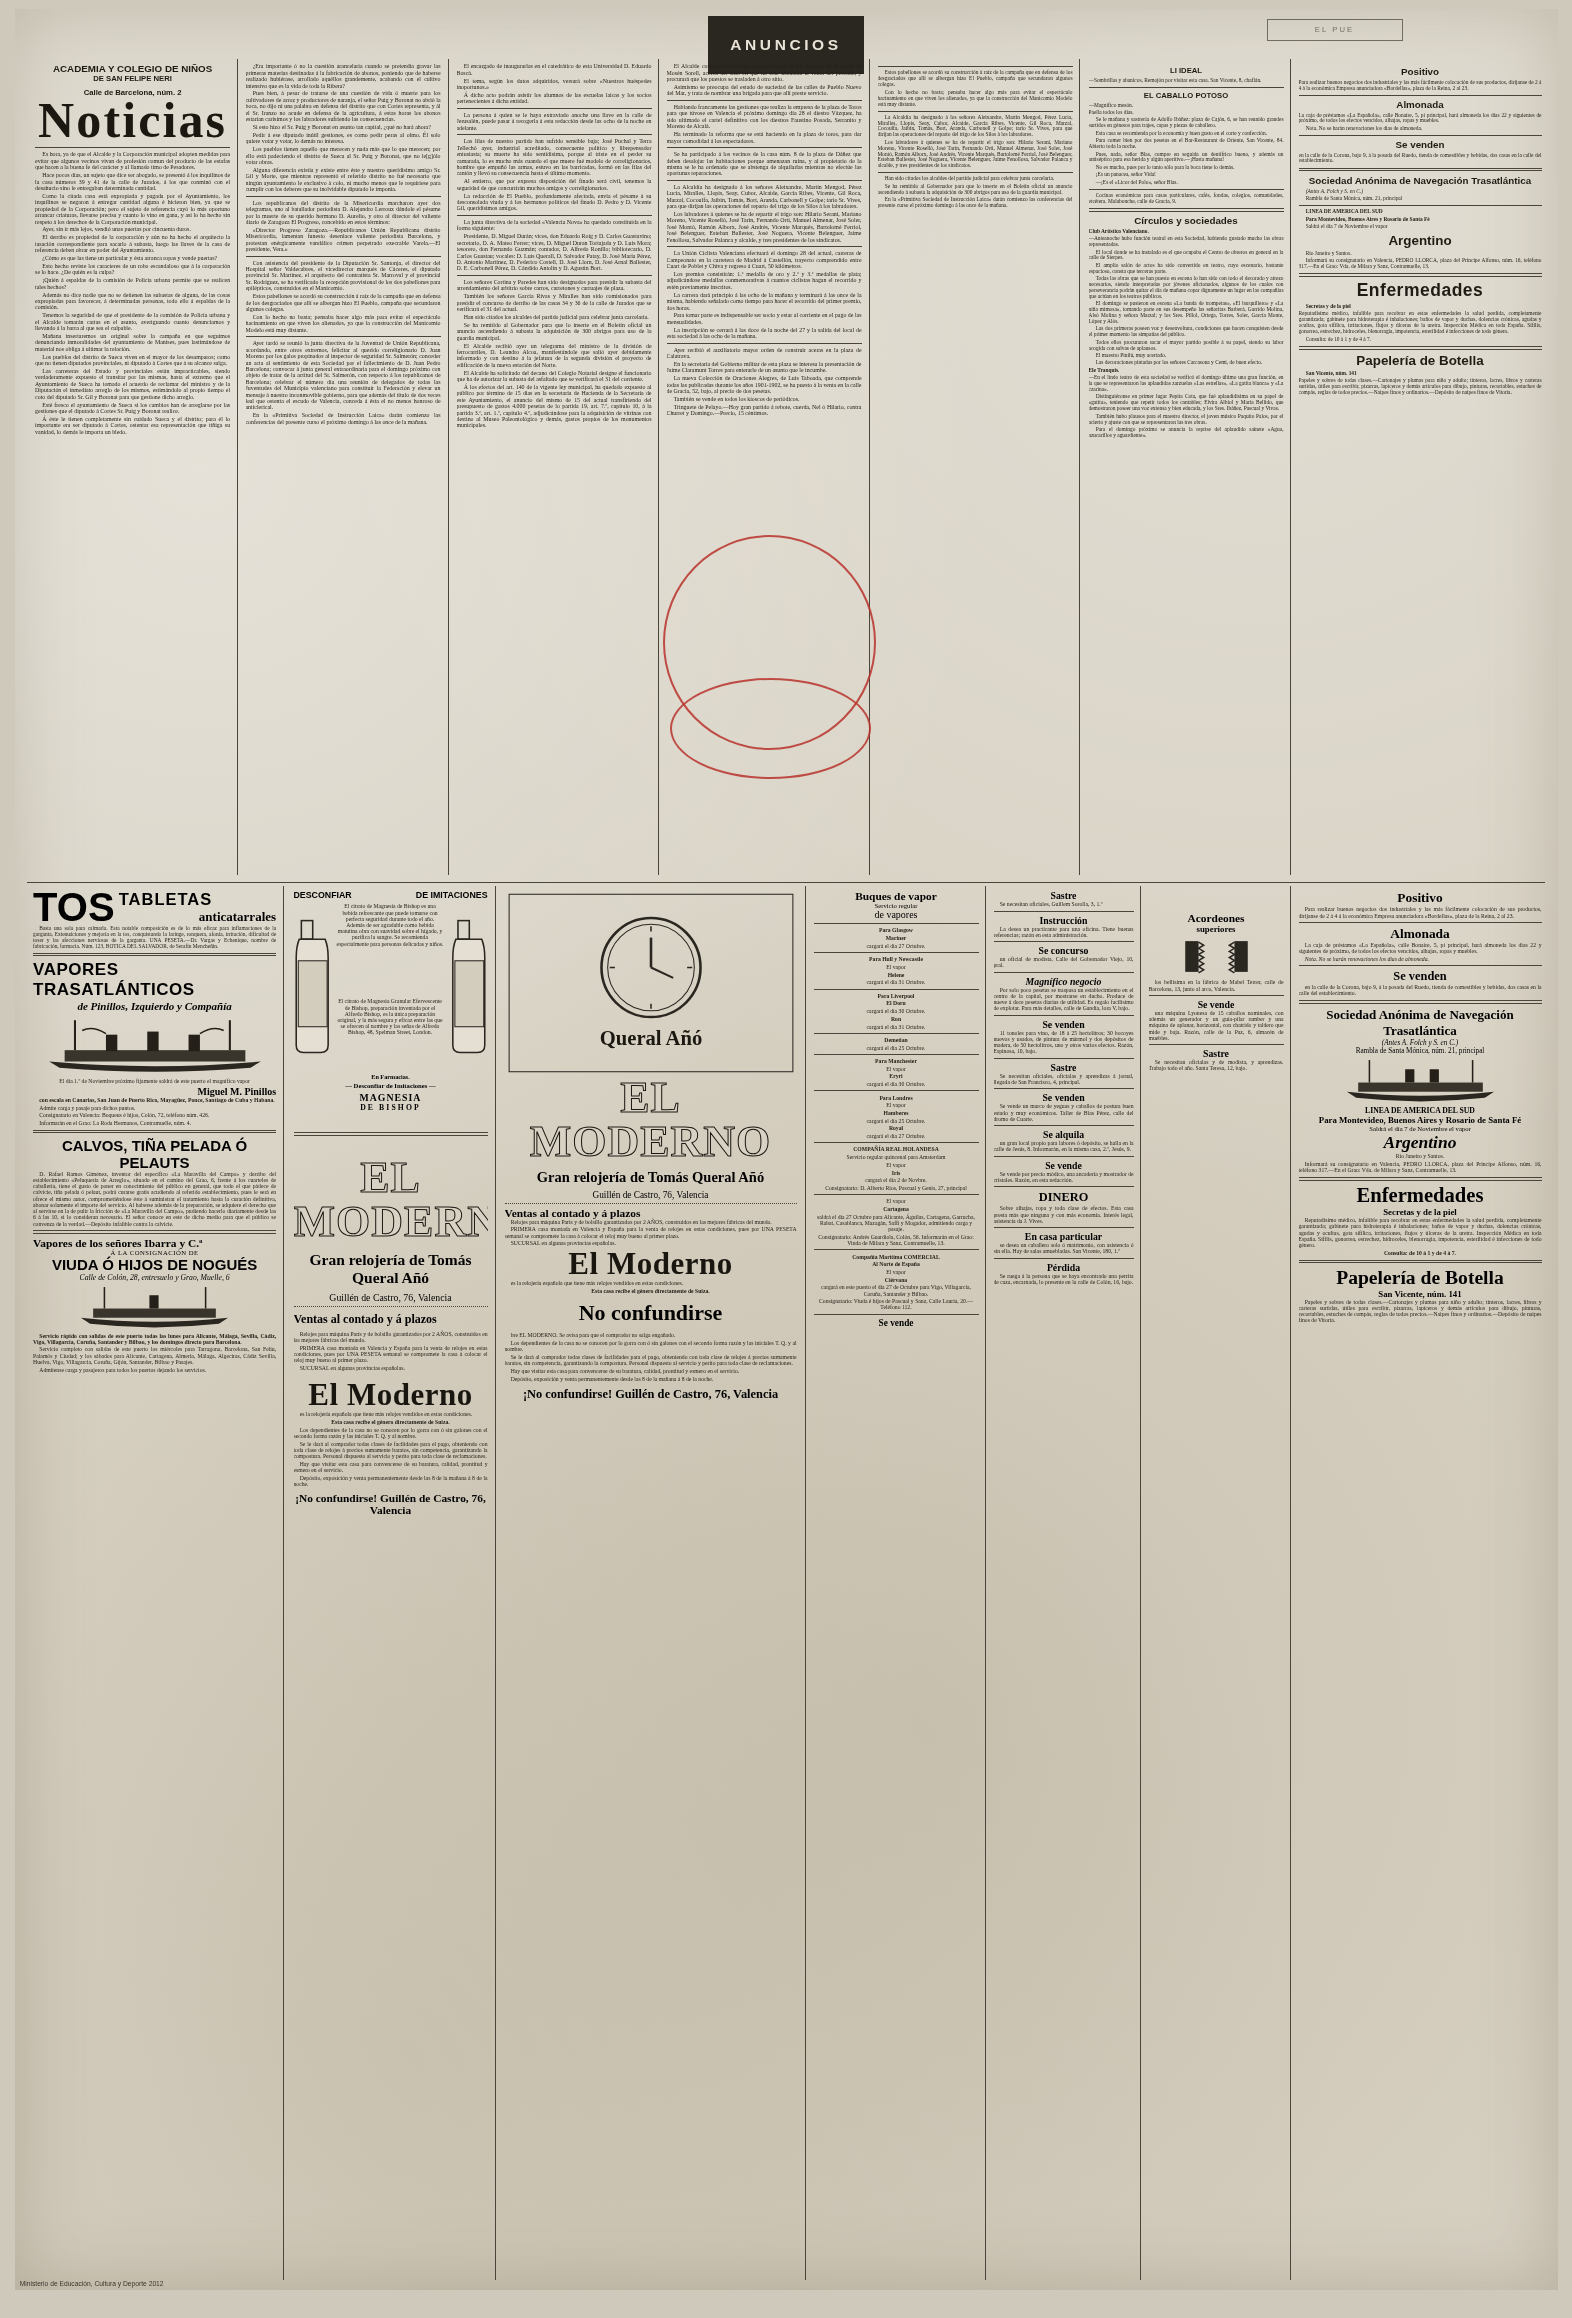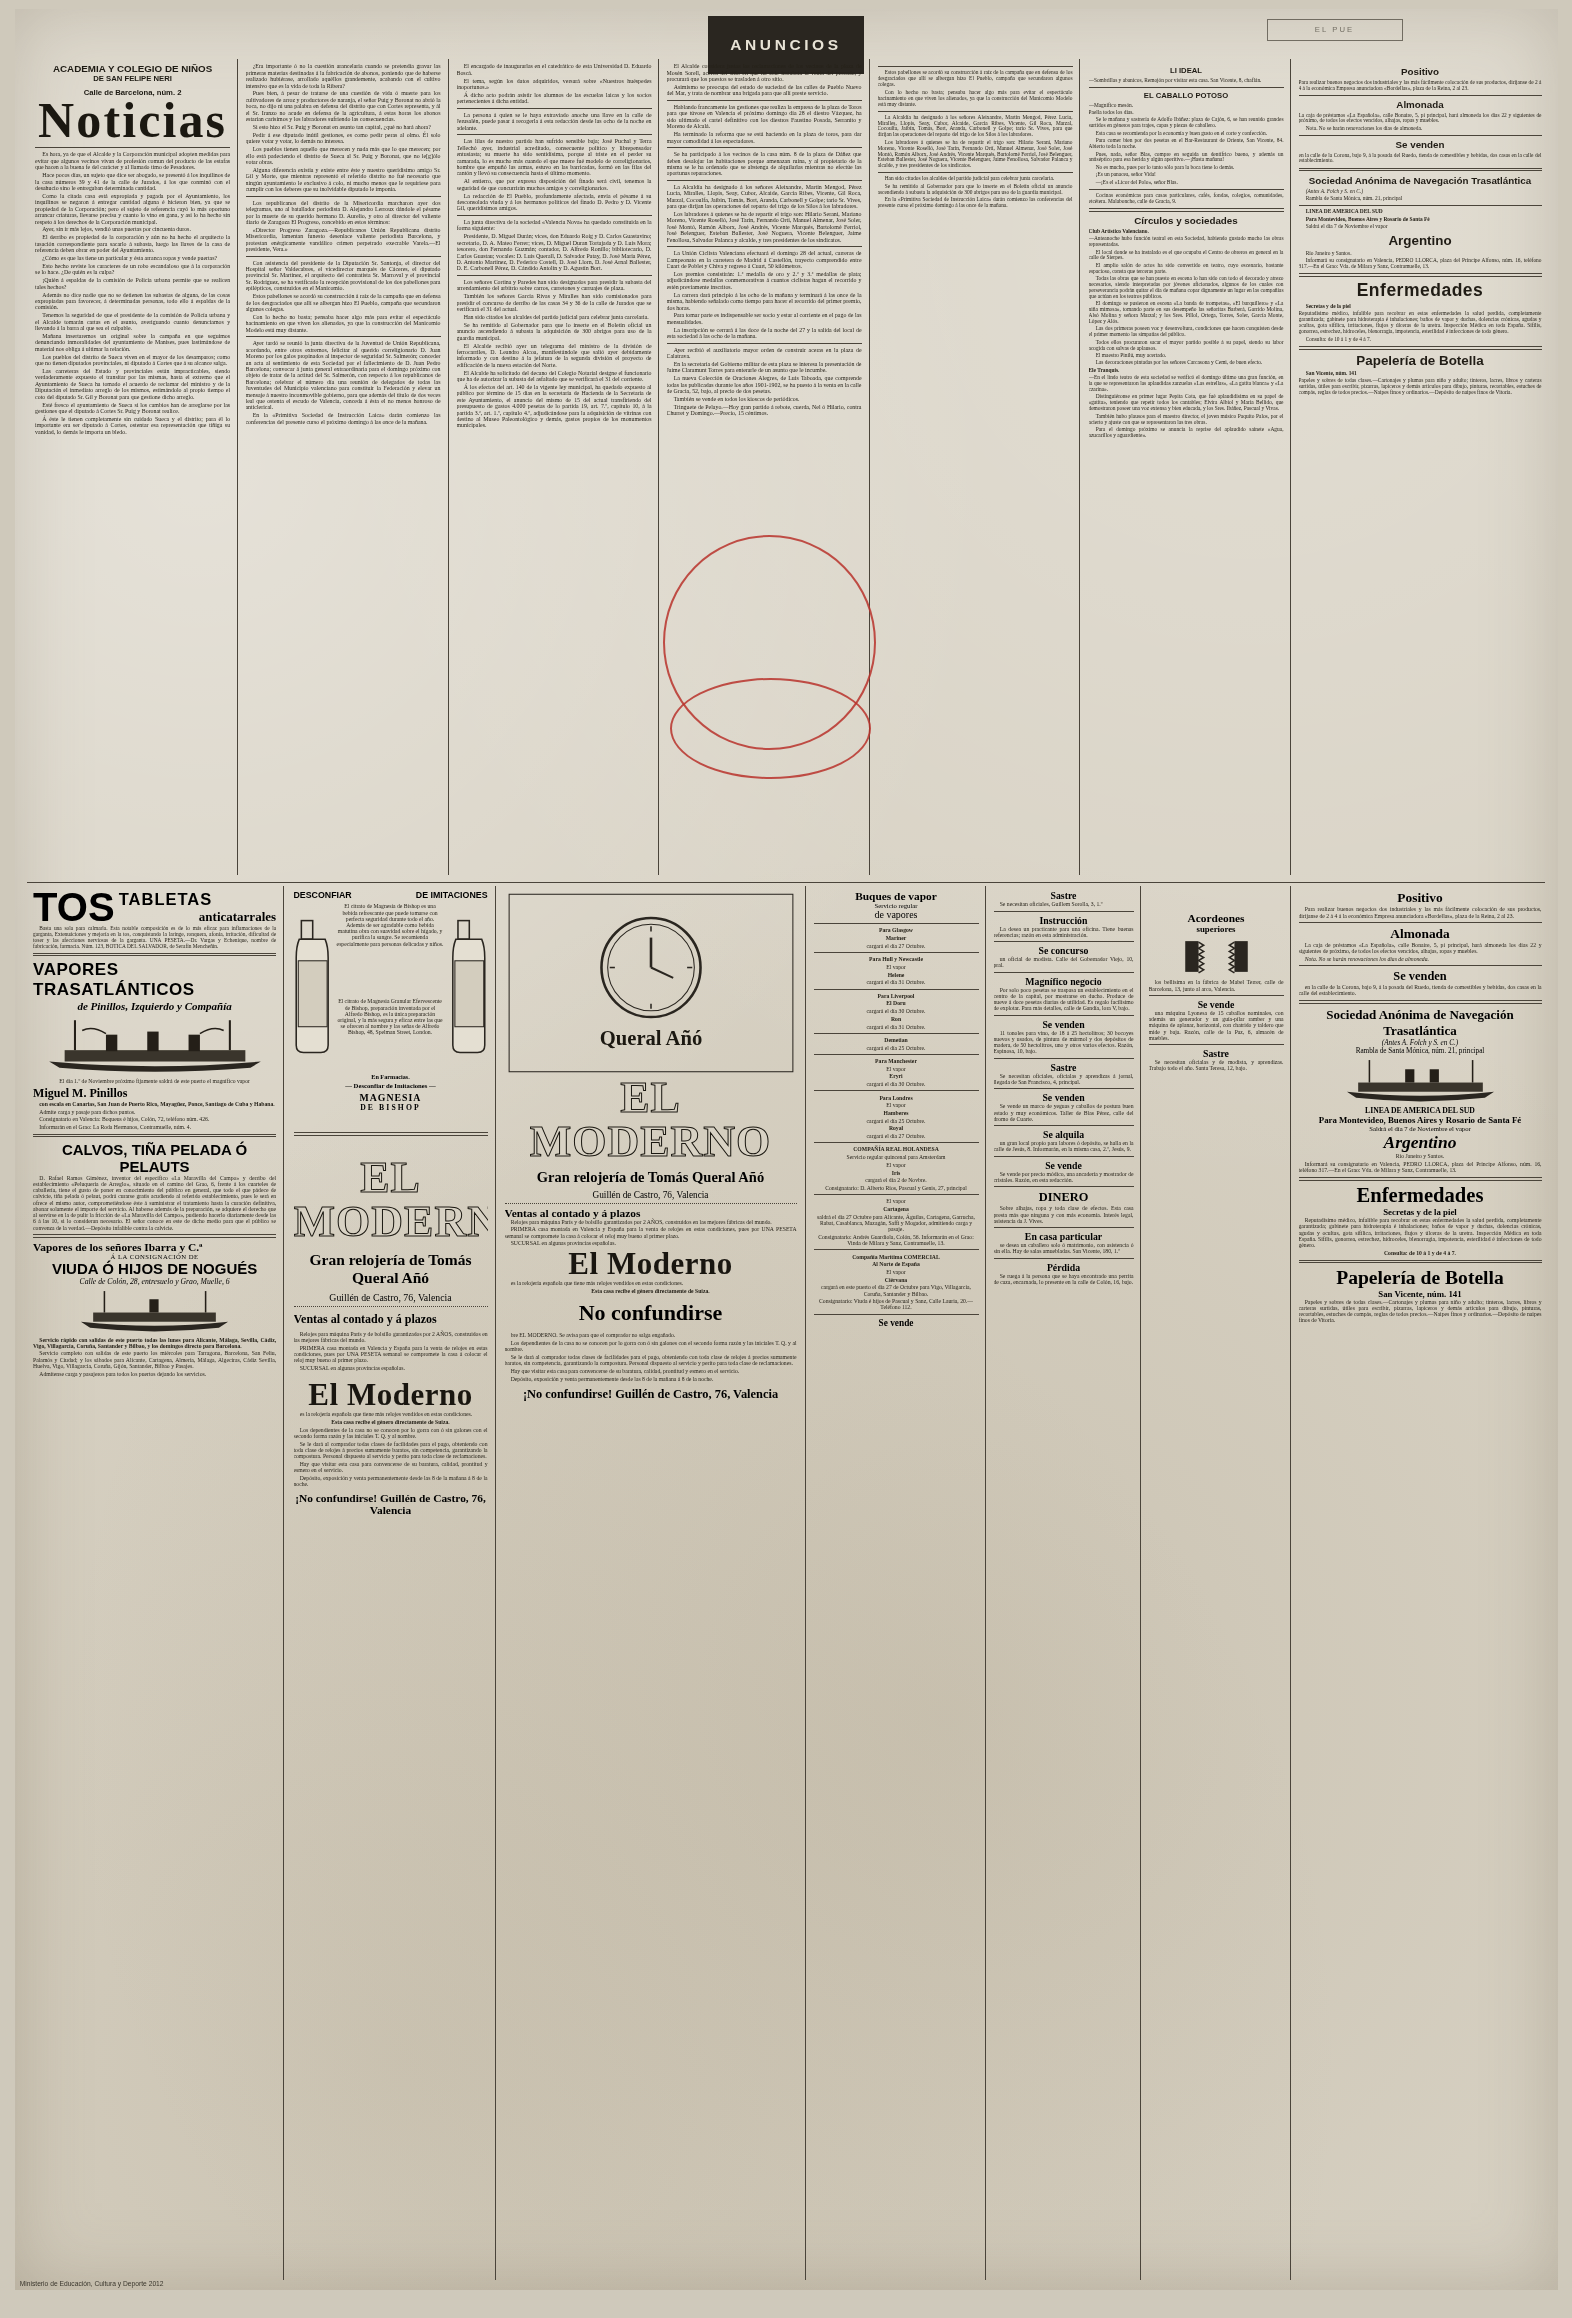--- a/index.html
+++ b/index.html
@@ -337,21 +337,21 @@
       <rect x="40" y="70" width="350" height="22" fill="#3a352c"></rect>
       <rect x="120" y="40" width="22" height="32" fill="#241f18"></rect>
       <rect x="200" y="34" width="22" height="38" fill="#241f18"></rect>
       <rect x="280" y="40" width="22" height="32" fill="#241f18"></rect>
       <line x1="60" y1="12" x2="60" y2="70" stroke="#241f18" stroke-width="4"></line>
       <line x1="360" y1="12" x2="360" y2="70" stroke="#241f18" stroke-width="4"></line>
       <path d="M120 38 q-26 -16 -46 -6" stroke="#241f18" stroke-width="3" fill="none"></path>
       <path d="M302 38 q26 -16 46 -6" stroke="#241f18" stroke-width="3" fill="none"></path>
     </svg>
     <p class="center">El día 1.º de Noviembre próximo fijamente saldrá de este puerto el magnífico vapor</p>
-    <div style="font-size:12px;font-weight:bold;text-align:left;">Miguel M. Pinillos</div>
+    <div style="font-size:10px;font-weight:bold;text-align:right;">Miguel M. Pinillos</div>
     <p class="noind bold">con escala en Canarias, San Juan de Puerto Rico, Mayagüez, Ponce, Santiago de Cuba y Habana.</p>
     <p class="noind">Admite carga y pasaje para dichos puntos.</p>
     <p class="noind">Consignatario en Valencia: Boqueus é hijos, Colón, 72, teléfono núm. 426.</p>
     <p class="noind">Informarán en el Grao: La Roda Hermanos, Contramuelle, núm. 4.</p>
     <div class="dblrule"></div>
 
     <div style="font-size:15px;font-weight:bold;text-align:center;font-family:'Liberation Sans',sans-serif;">CALVOS, TIÑA PELADA Ó PELAUTS</div>
     <p class="noind tiny">D. Rafael Ramos Giménez, inventor del específico «La Maravilla del Campo» y derribo del establecimiento «Peluquería de Arreglo», situado en el camino del Grao, 6, frente á los cuarteles de caballería, tiene el gusto de poner en conocimiento del público en general, que todo el que pádece de calvicie, tiña pelada ó pelaut, podrá curarse gratis acudiendo al referido establecimiento, pues le será en ofrece el mismo autor, comprometiéndose éste á suministrar el tratamiento hasta la curación definitiva, abonar solamente el importe del servicio. Al haberse además de la preparación, se adquiere el derecho que al servirse en la de pulir la fricción de «La Maravilla del Campo», pudiendo hacerlo diariamente desde las 6 á las 10, si lo consideran necesario. El señor conoce en este de dicho medio para que el público se convenza de la verdad.—Depósito infalible contra la calvicie.</p>
     <div class="dblrule"></div>
 
@@ -540,21 +540,21 @@
   <div class="ad small" style="left:979px;top:881px;width:140px;">
     <div style="font-size:9.8px;font-weight:bold;text-align:center;">Sastre</div>
     <p class="noind">Se necesitan oficiales, Guillem Sorolla, 3, 1.º</p>
     <div class="thinrule"></div>
     <div style="font-size:9.8px;font-weight:bold;text-align:center;">Instrucción</div>
     <p class="noind">La desea un practicante para una oficina. Tiene buenas referencias; razón en esta administración.</p>
     <div class="thinrule"></div>
     <div style="font-size:9.8px;font-weight:bold;text-align:center;">Se concurso</div>
     <p class="noind">un oficial de modista. Calle del Gobernador Viejo, 10, pral.</p>
     <div class="thinrule"></div>
-    <div style="font-size:9.8px;font-weight:bold;text-align:center;">Magnífico negocio</div>
+    <div style="font-size:9.8px;font-weight:bold;text-align:center;font-style:italic;">Magnífico negocio</div>
     <p class="noind">Por solo poco pesetas se traspasa un establecimiento en el centro de la capital, por mostrarse en ducho. Produce de nueve á doce pesetas diarias de utilidad. Es regalo facilísimo de explotar. Para más detalles, calle de Gandía, lora V, bajo.</p>
     <div class="thinrule"></div>
     <div style="font-size:9.8px;font-weight:bold;text-align:center;">Se venden</div>
     <p class="noind">11 tonoles para vino, de 18 á 25 hectolitros; 30 bocoyes nuevos y usados, de pintura de mármol y dos depósitos de madera, de 50 hectolitros, uno y otros varios efectos. Razón, Espinosa, 10, bajo.</p>
     <div class="thinrule"></div>
     <div style="font-size:9.8px;font-weight:bold;text-align:center;">Sastre</div>
     <p class="noind">Se necesitan oficiales, oficialas y aprendizas á jornal, llegada de San Francisco, 4, principal.</p>
     <div class="thinrule"></div>
     <div style="font-size:9.8px;font-weight:bold;text-align:center;">Se venden</div>
     <p class="noind">Se vende un marco de yeguas y caballos de postura buen estado y muy económicos. Taller de Blas Pérez, calle del dromo de Cuarte.</p>

